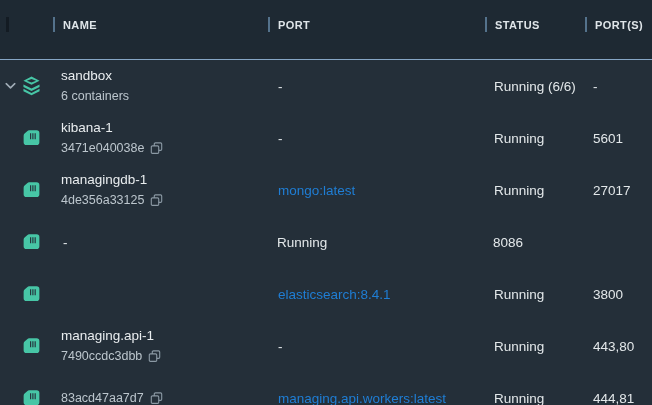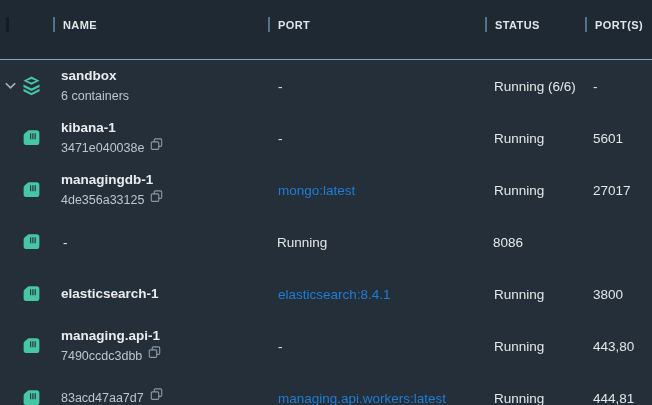--- a/index.html
+++ b/index.html
@@ -17,22 +17,22 @@
   .hcell{display:flex;align-items:center;gap:8px;padding-bottom:10px;cursor:pointer}
   .hcell.controls{padding-left:6px;cursor:default}
   .hpipe{width:2px;height:15px;background:var(--pipe);flex:0 0 auto}
   .hpipe.dark{width:3px;background:var(--dark-pipe)}
   .hlabel{font-size:11px;font-weight:bold;letter-spacing:.4px;color:var(--header-text);white-space:nowrap}
   .row{height:52px;align-items:center;cursor:pointer}
   .controls-cell{position:relative;height:100%}
   .chev{position:absolute;left:5px;top:50%;transform:translateY(-50%);cursor:pointer;line-height:0}
   .cicon{position:absolute;left:21px;top:50%;transform:translateY(-50%);width:21px;height:21px;line-height:0}
   .name-cell{padding-left:8px;overflow:hidden}
-  .cname{font-size:13.5px;font-weight:bold;color:var(--text-primary);line-height:20px;white-space:nowrap}
-  .csub{font-size:12.5px;color:var(--text-secondary);line-height:20px;display:flex;gap:6px;white-space:nowrap}
+  .cname{font-size:13.5px;font-weight:normal;color:var(--text-primary);line-height:20px;white-space:nowrap}
+  .csub{font-size:12.5px;color:var(--text-secondary);line-height:20px;display:flex;align-items:center;gap:6px;white-space:nowrap}
   .cell-text{font-size:13.5px;color:var(--text-cell);white-space:nowrap}
   .image-cell{padding-left:10px}
   .status-cell{padding-left:9px}
   .ports-cell{padding-left:8px}
   .link{color:var(--link-blue);cursor:pointer}
   .copy{cursor:pointer;line-height:0;flex:0 0 auto}
 </style>
 </head>
 <body>
 
@@ -198,21 +198,20 @@
           <path fill="#47c6a6" d="M9.2 3 L17.8 3 Q21 3 21 6.2 L21 16.8 Q21 20 17.8 20 L6.2 20 Q3 20 3 16.8 L3 9.4 Q3 7.6 4.4 6.5 L7.4 4 Q8.2 3 9.2 3 Z"></path>
           <g stroke="#242f39" stroke-width="1.3">
             <line x1="11" y1="6.5" x2="11" y2="13.5"></line>
             <line x1="13.6" y1="6.5" x2="13.6" y2="13.5"></line>
             <line x1="16.2" y1="6.5" x2="16.2" y2="13.5"></line>
           </g>
         </svg>
       </span>
     </div>
     <div class="name-cell">
-      <div class="cname">elasticsearch-1</div>
     </div>
     <div class="cell-text image-cell">
       <span class="link">elasticsearch:8.4.1</span>
     </div>
     <div class="cell-text status-cell">
       <span>Running</span>
     </div>
     <div class="cell-text ports-cell">
       <span>3800</span>
     </div>

